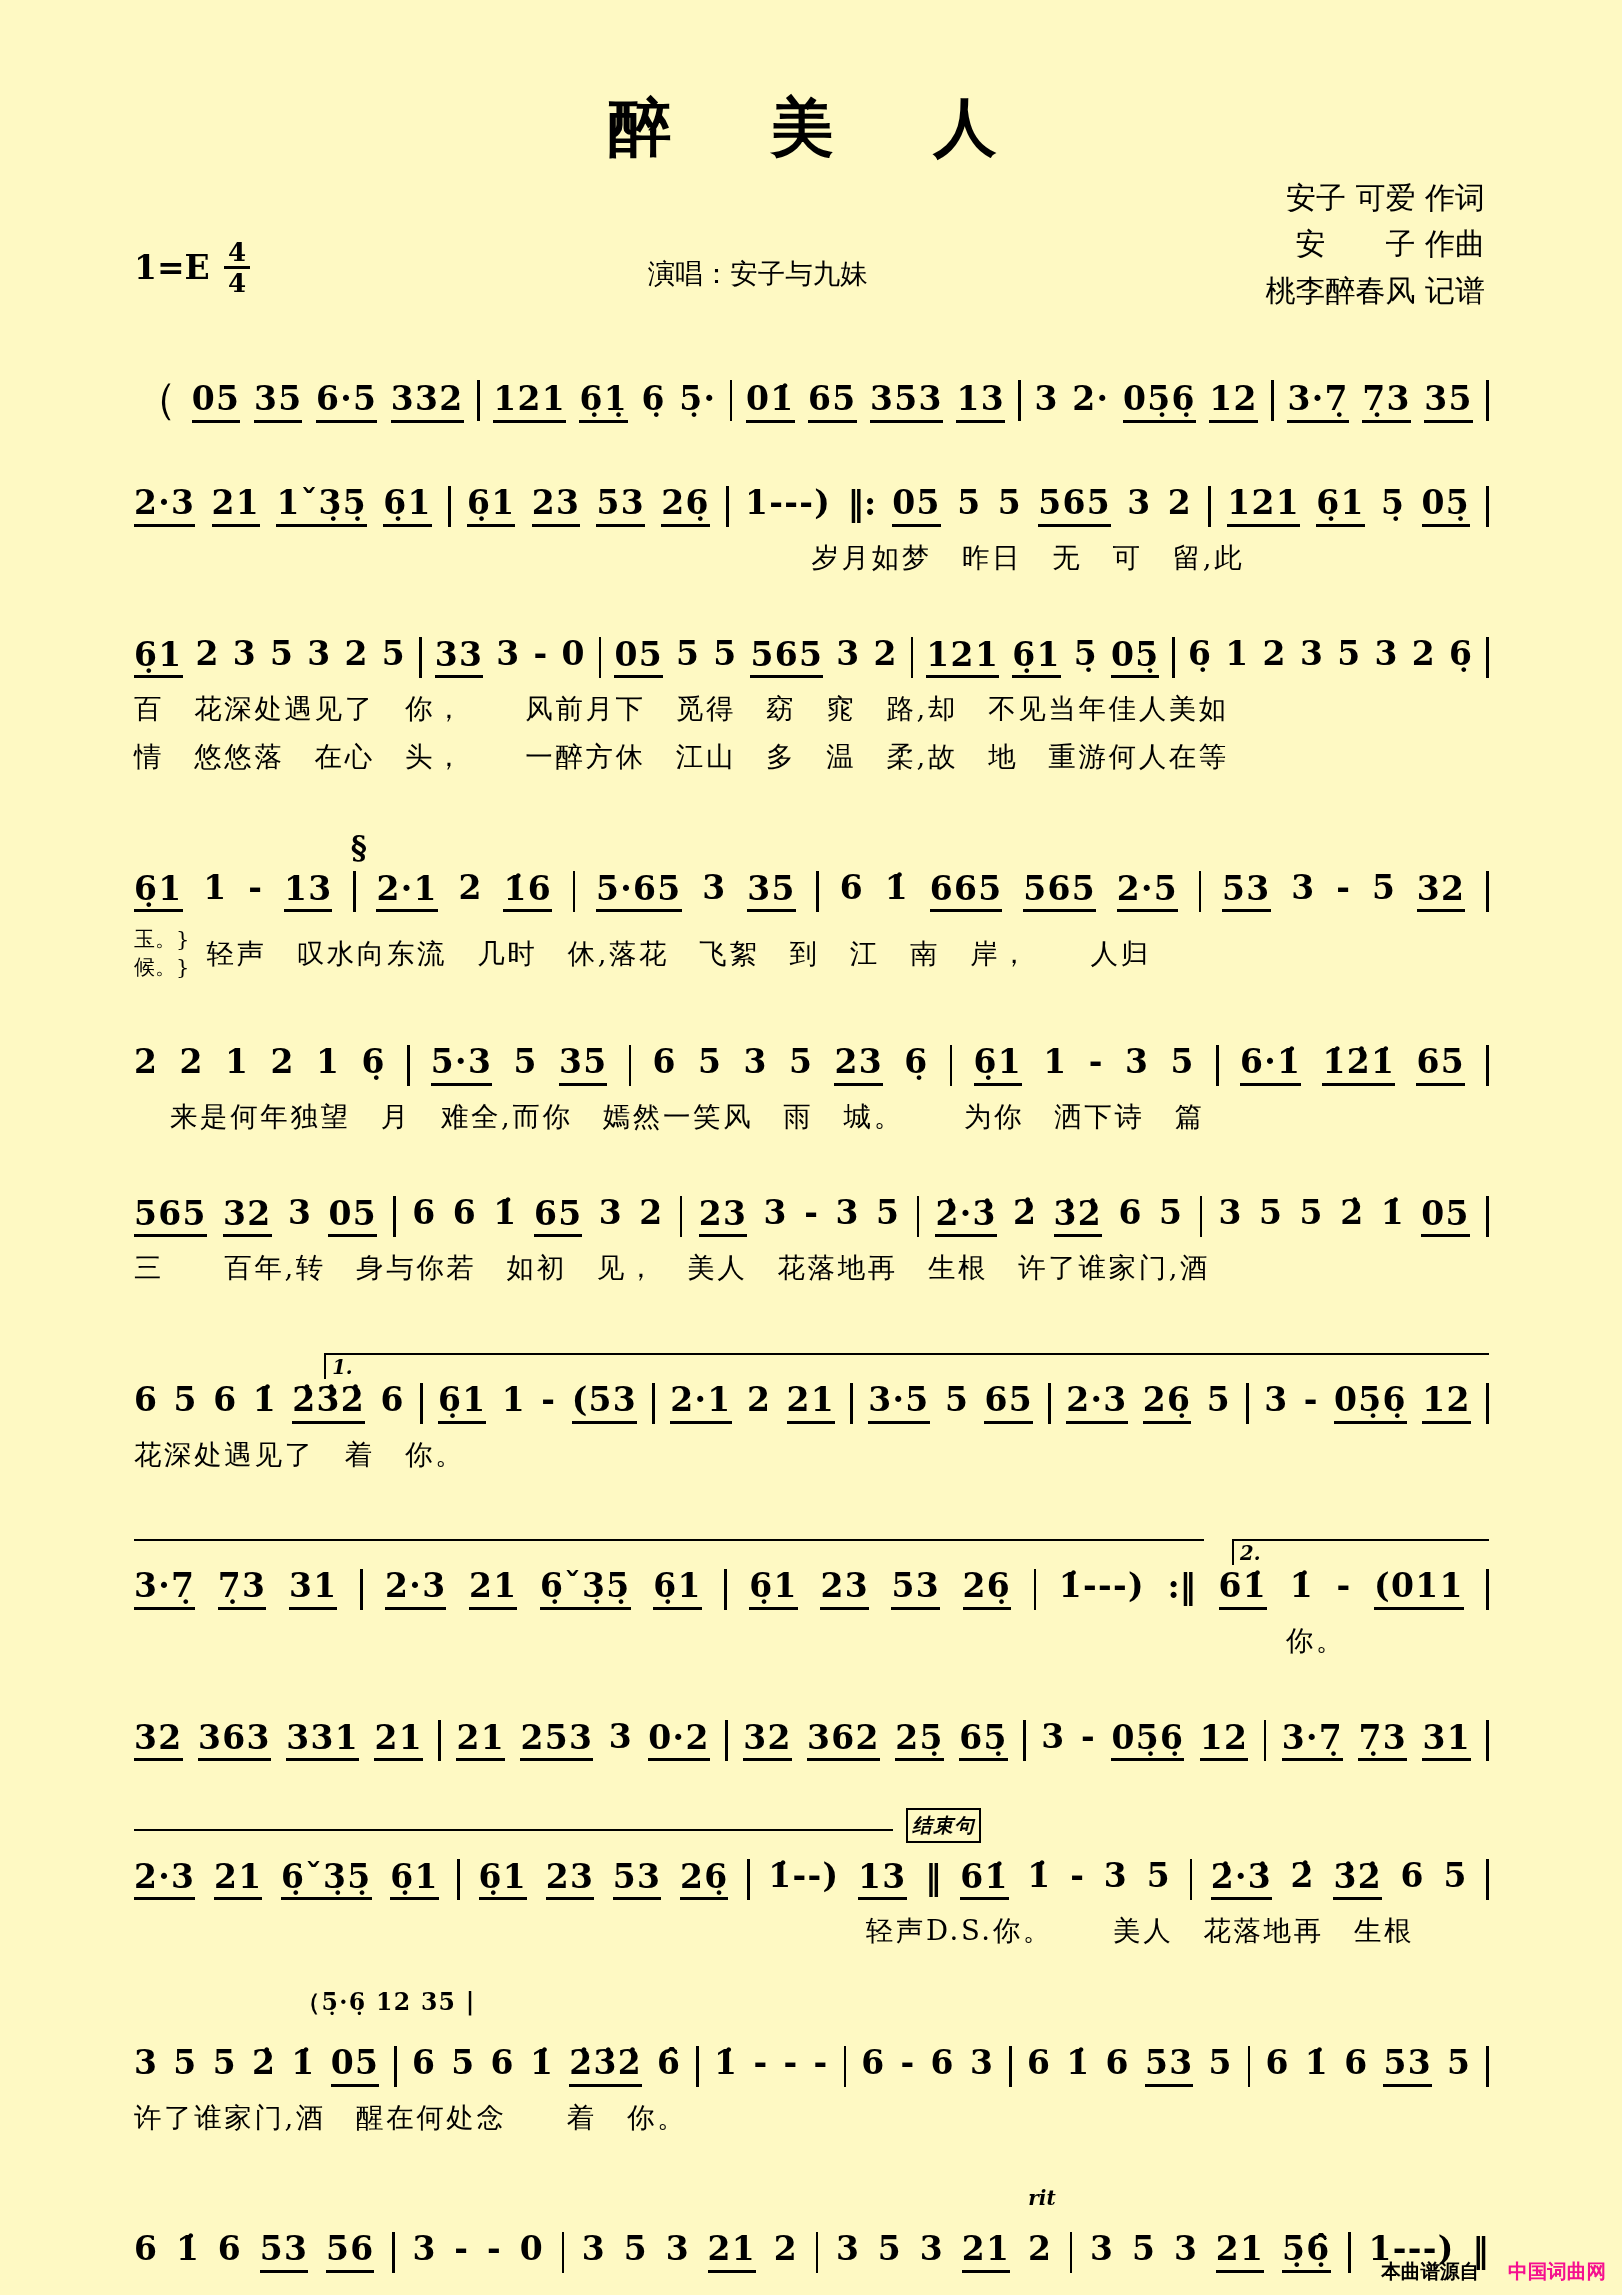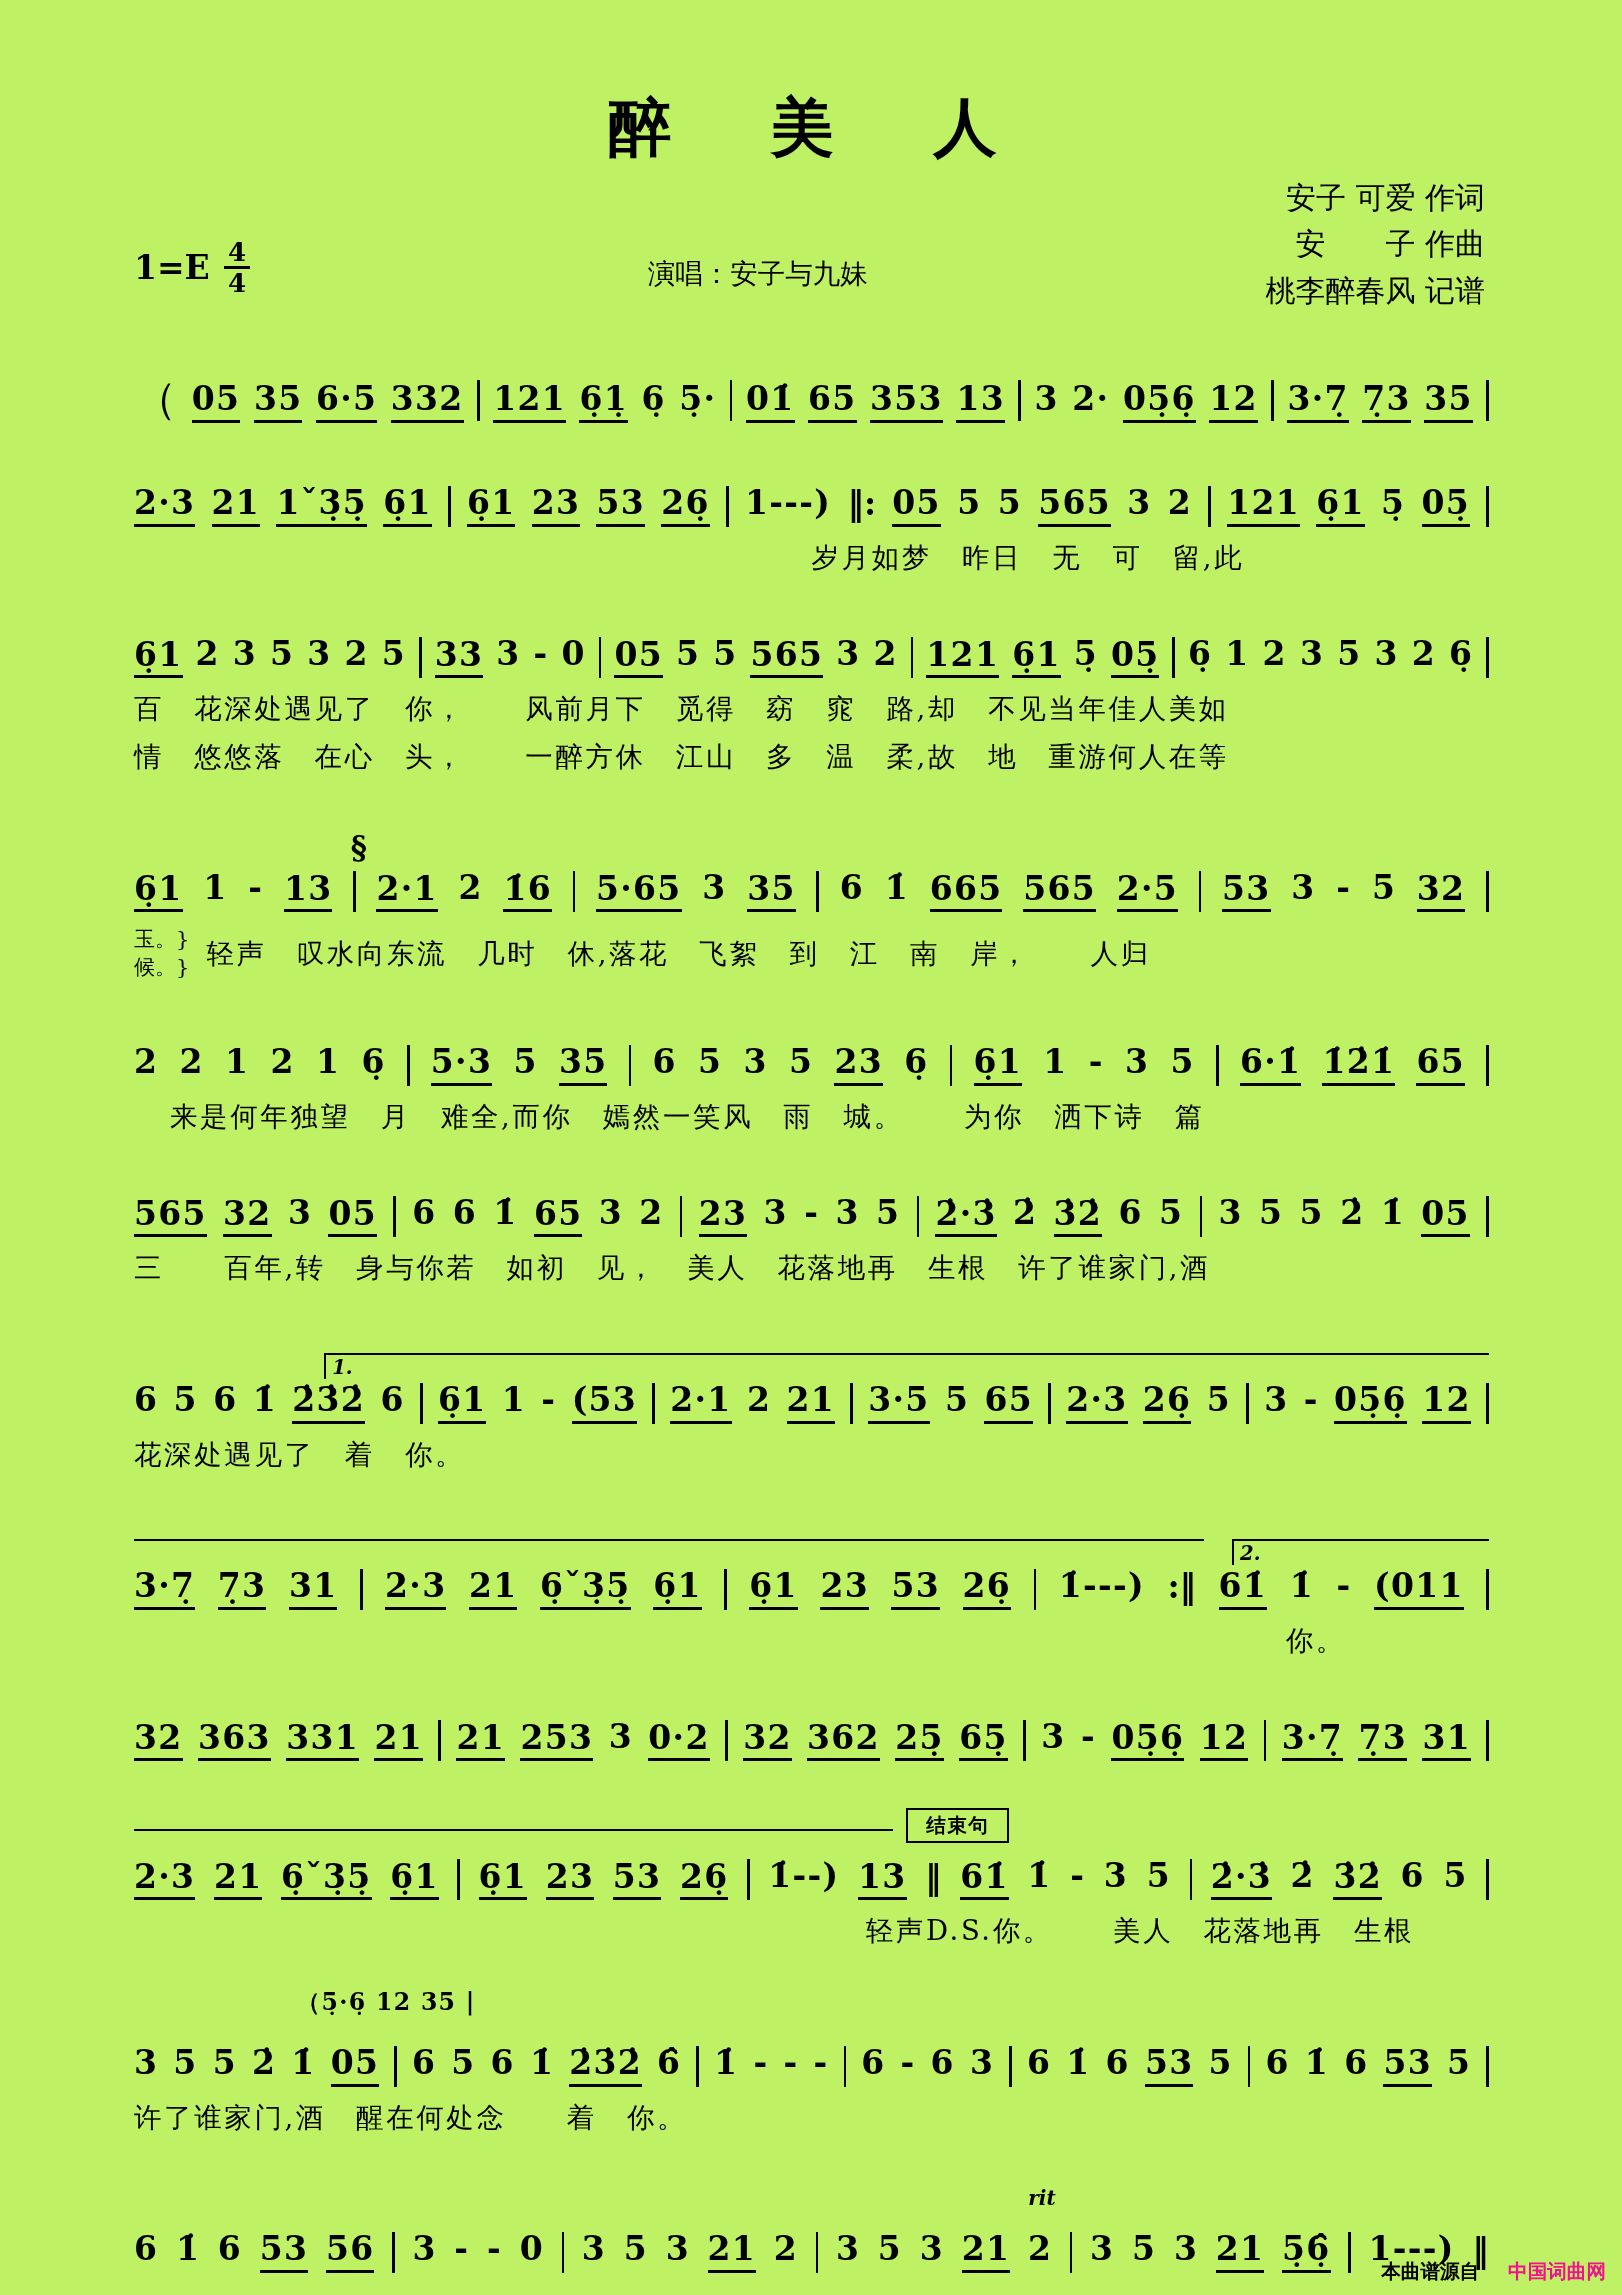--- a/index.html
+++ b/index.html
@@ -1,17 +1,17 @@
 <!DOCTYPE html>
 <html style="font-size:10.5px"><head>
 <meta charset="utf-8">
 <style>
   html,body{margin:0;padding:0;background:#e8e8e8;}
   .page{
-    position:relative; width:1623px; height:2295px; background:#bef264;
+    position:relative; width:1623px; height:2295px; background:#fef9c3;
     font-family:"DejaVu Serif","Liberation Serif",serif; color:#000;
     overflow:hidden; margin:0 auto; box-sizing:border-box;
     padding:85px 134px 0 134px;
   }
   
   .title{
     text-align:center; font-size:63px; font-weight:bold; letter-spacing:18.3px;
     font-family:"DejaVu Serif",serif;
   }
   .header-row{display:flex; justify-content:space-between; align-items:flex-end; margin-top:3.9px; min-height:137px;}
@@ -36,21 +36,21 @@
   .barx{display:inline-block; font-size:33px; font-weight:bold; padding-bottom:6.5px; letter-spacing:0px;}
   .lyric-line{
     margin-top:13px; font-size:27.5px; letter-spacing:2.6px; line-height:1.25;
     font-family:"DejaVu Serif","Liberation Serif",serif; display:flex; align-items:center;
   }
   .lyric-stack{display:inline-flex; flex-direction:column; font-size:21px; line-height:1.35; margin-right:17px; letter-spacing:0;}
   .lyric-text{display:inline-block;}
   
   .ann{position:absolute; font-weight:bold;}
   .ann.segno{top:-42px; font-size:31px; font-family:"DejaVu Serif",serif;}
-  .ann.box{top:-51px; font-size:19.6px; border:2px solid #000; padding:2px 18px; letter-spacing:1.3px; font-family:"DejaVu Sans",sans-serif;}
+  .ann.box{top:-51px; font-size:19.6px; border:2px solid #000; padding:2px 4px; letter-spacing:1.3px; font-family:"DejaVu Sans",sans-serif;font-style:italic;}
   .ann.cue{top:-60px; font-size:23.6px; letter-spacing:1.3px;}
   .ann.rit{top:-46px; font-size:20px; font-style:italic; font-weight:bold; font-family:"DejaVu Serif",serif;}
   .volta{position:absolute; top:-30px; height:26px; border-top:2.6px solid #000; box-sizing:border-box;}
   .volta.tick{border-left:2.6px solid #000;}
   .volta-label{font-size:19.6px; font-style:italic; font-weight:bold; padding-left:6.5px; display:inline-block; margin-top:1.3px;}
   
   .footer{position:absolute; right:17px; bottom:10.5px; font-size:19.6px; font-family:"DejaVu Sans",sans-serif; font-weight:bold;}
   .footer .site{margin-left:22px;}
 </style>
 </head>

